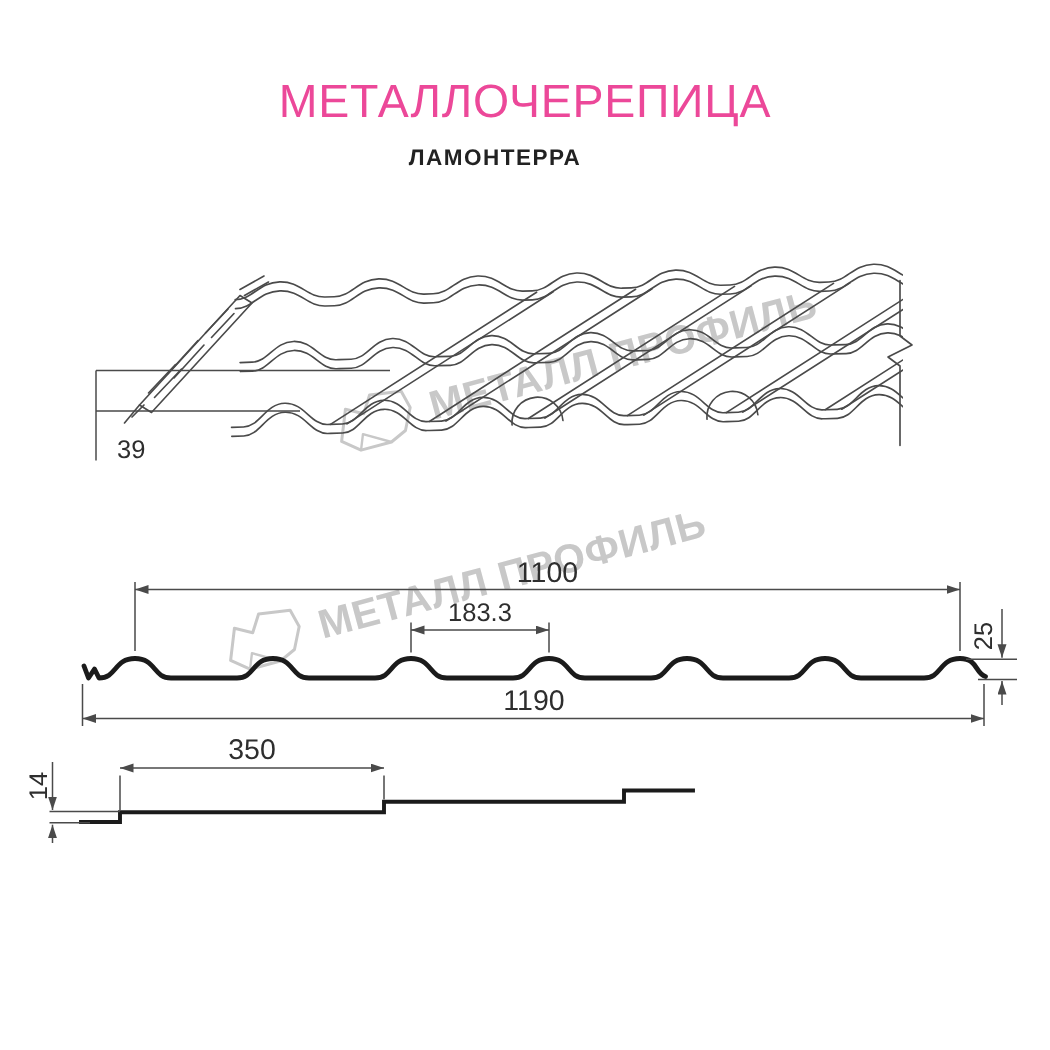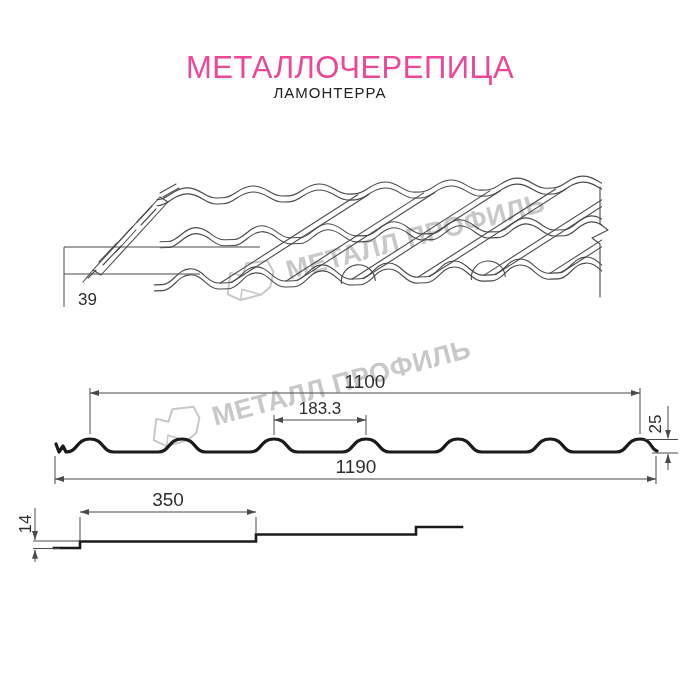--- a/index.html
+++ b/index.html
@@ -3,22 +3,22 @@
 <meta charset="utf-8">
 <style>
   html,body{margin:0;padding:0;}
   body{width:700px;height:700px;background:#ffffff;position:relative;overflow:hidden;
        font-family:"Liberation Sans",sans-serif;}
   .stage{position:absolute;inset:0;width:700px;height:700px;}
 
   
   .title{position:absolute;top:50px;left:0;width:700px;text-align:center;
          font-size:31px;font-weight:400;letter-spacing:.5px;color:#ec4899;}
-  .subtitle{position:absolute;top:84px;left:0;width:660px;text-align:center;
-            font-size:15px;font-weight:400;letter-spacing:1px;color:#222;}
+  .subtitle{position:absolute;top:97px;left:0;width:660px;text-align:center;
+            font-size:15px;font-weight:700;letter-spacing:1px;color:#222;}
 
   
   .wm{position:absolute;display:flex;align-items:center;gap:9px;
       transform-origin:0 50%;transform:rotate(-15deg);z-index:1;pointer-events:none;}
   .wm-text{font-size:27px;font-weight:700;letter-spacing:.5px;color:#c8c8c8;white-space:nowrap;}
   .wm1{left:224px;top:268px;}
   .wm2{left:150px;top:414px;}
 
   svg.draw{position:absolute;left:0;top:0;z-index:2;}
 

